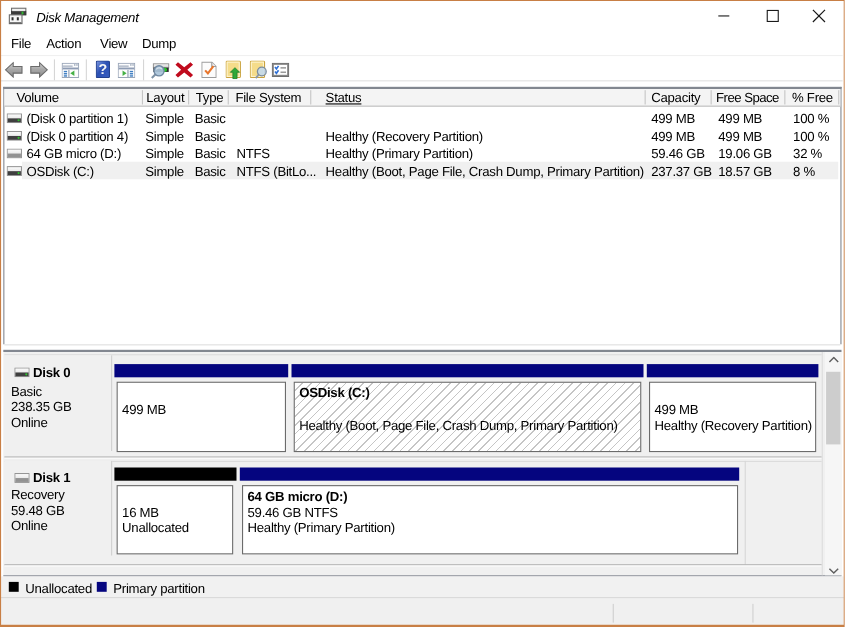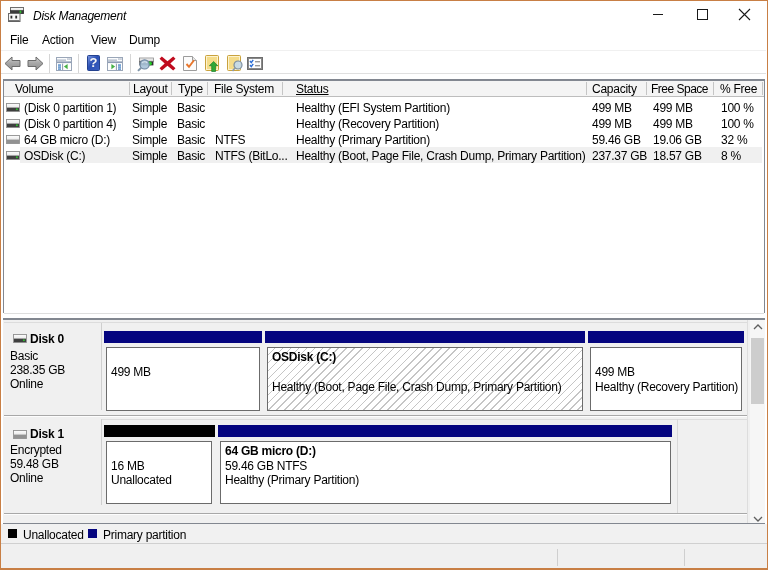--- a/index.html
+++ b/index.html
@@ -193,21 +193,20 @@
   </svg>
   <svg class="abs" style="left:6px;top:151px" width="14" height="9" viewBox="0 0 14 9">
     <rect x="0.5" y="0.5" width="13" height="8" fill="url(#drvtop2)" stroke="#909090" stroke-width="0.9"></rect>
     <rect x="1" y="4.6" width="12" height="3.5" fill="#3f3f3f"></rect>
       <circle cx="10.9" cy="6.3" r="1" fill="#2fc12f"></circle>
   </svg>
 
   <div class="abs t12" style="left:24px;top:101px;">(Disk 0 partition 1)</div>
   <div class="abs t12" style="left:132px;top:101px;">Simple</div>
   <div class="abs t12" style="left:177px;top:101px;">Basic</div>
-  <div class="abs t12" style="left:296px;top:101px;">Healthy (EFI System Partition)</div>
   <div class="abs t12" style="left:592px;top:101px;">499 MB</div>
   <div class="abs t12" style="left:653px;top:101px;">499 MB</div>
   <div class="abs t12" style="left:721px;top:101px;">100 %</div>
 
   <div class="abs t12" style="left:24px;top:117px;">(Disk 0 partition 4)</div>
   <div class="abs t12" style="left:132px;top:117px;">Simple</div>
   <div class="abs t12" style="left:177px;top:117px;">Basic</div>
   <div class="abs t12" style="left:296px;top:117px;">Healthy (Recovery Partition)</div>
   <div class="abs t12" style="left:592px;top:117px;">499 MB</div>
   <div class="abs t12" style="left:653px;top:117px;">499 MB</div>
@@ -265,21 +264,21 @@
   <div class="hline" style="left:4px;top:415px;width:743px;background:#a8a8a8"></div>
   <div class="hline" style="left:4px;top:416px;width:743px;background:#fdfdfd"></div>
 
   <div class="hline" style="left:4px;top:419px;width:743px;background:#dcdcdc"></div>
   <div class="abs" style="left:4px;top:419px;width:97px;height:86px;background:#f0f0f0;border-right:1px solid #cfcfcf;"></div>
   <svg class="abs" style="left:13px;top:430px" width="14" height="9" viewBox="0 0 14 9">
     <rect x="0.5" y="0.5" width="13" height="8" fill="url(#drvtop2)" stroke="#909090" stroke-width="0.9"></rect>
     <rect x="1" y="4.6" width="12" height="3.5" fill="#929292"></rect>
   </svg>
   <div class="abs b12" style="left:30px;top:427px;">Disk 1</div>
-  <div class="abs t12" style="left:10px;top:443px;">Encrypted</div>
+  <div class="abs t12" style="left:10px;top:443px;">Recovery</div>
   <div class="abs t12" style="left:10px;top:457px;">59.48 GB</div>
   <div class="abs t12" style="left:10px;top:471px;">Online</div>
 
   <div class="abs" style="left:104px;top:425px;width:111px;height:12px;background:#000;"></div>
   <div class="abs" style="left:106px;top:441px;width:106px;height:63px;background:#fff;border:1px solid #6b6b6b;box-sizing:border-box;"></div>
   <div class="abs t12" style="left:111px;top:459px;">16 MB</div>
   <div class="abs t12" style="left:111px;top:473px;">Unallocated</div>
 
   <div class="abs" style="left:218px;top:425px;width:454px;height:12px;background:#05057f;"></div>
   <div class="abs" style="left:220px;top:441px;width:451px;height:63px;background:#fff;border:1px solid #6b6b6b;box-sizing:border-box;"></div>

